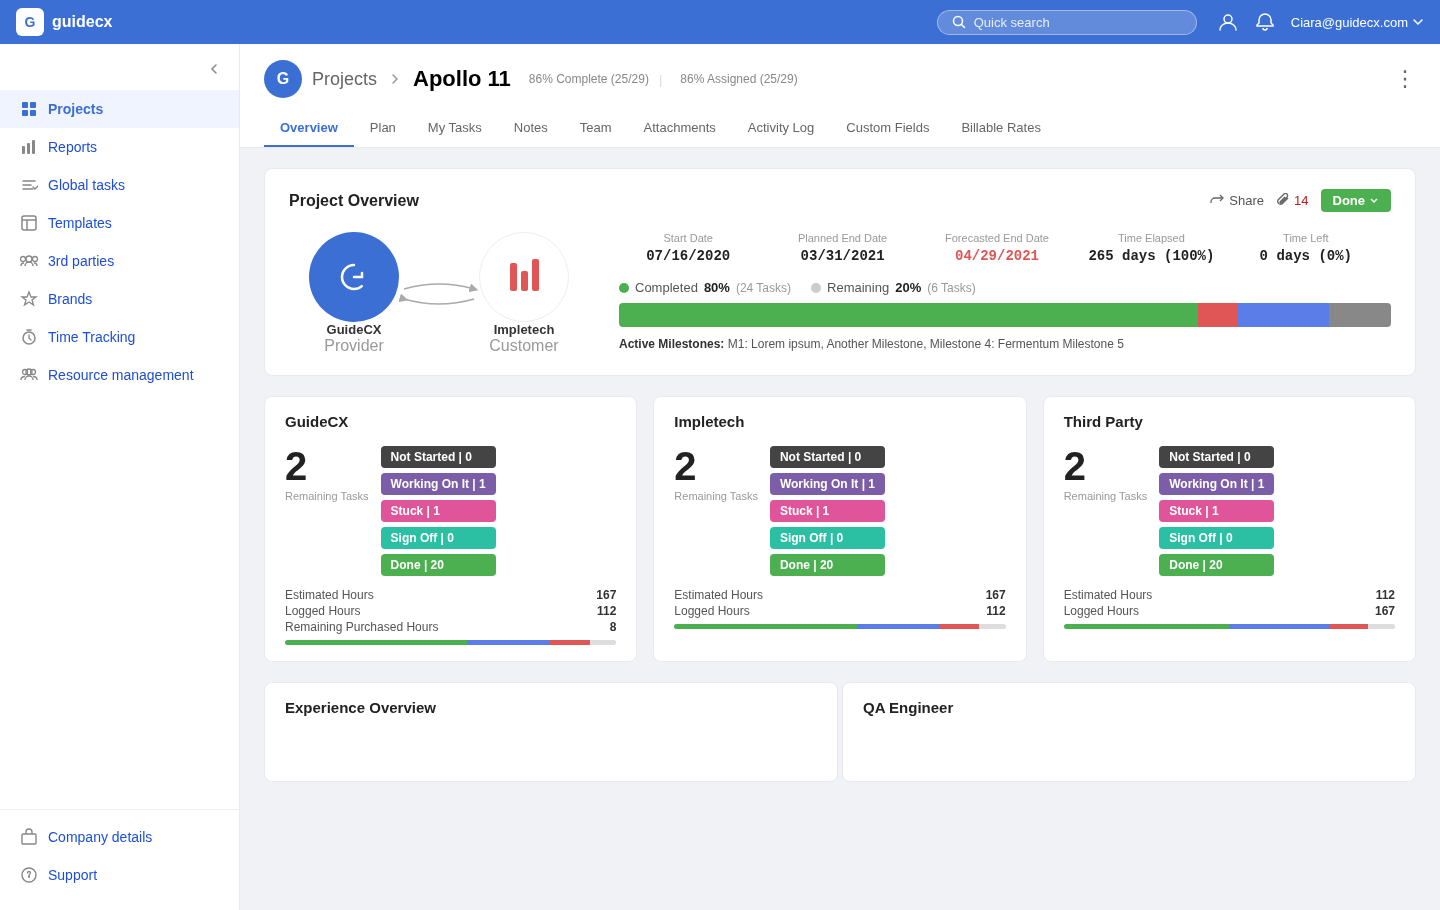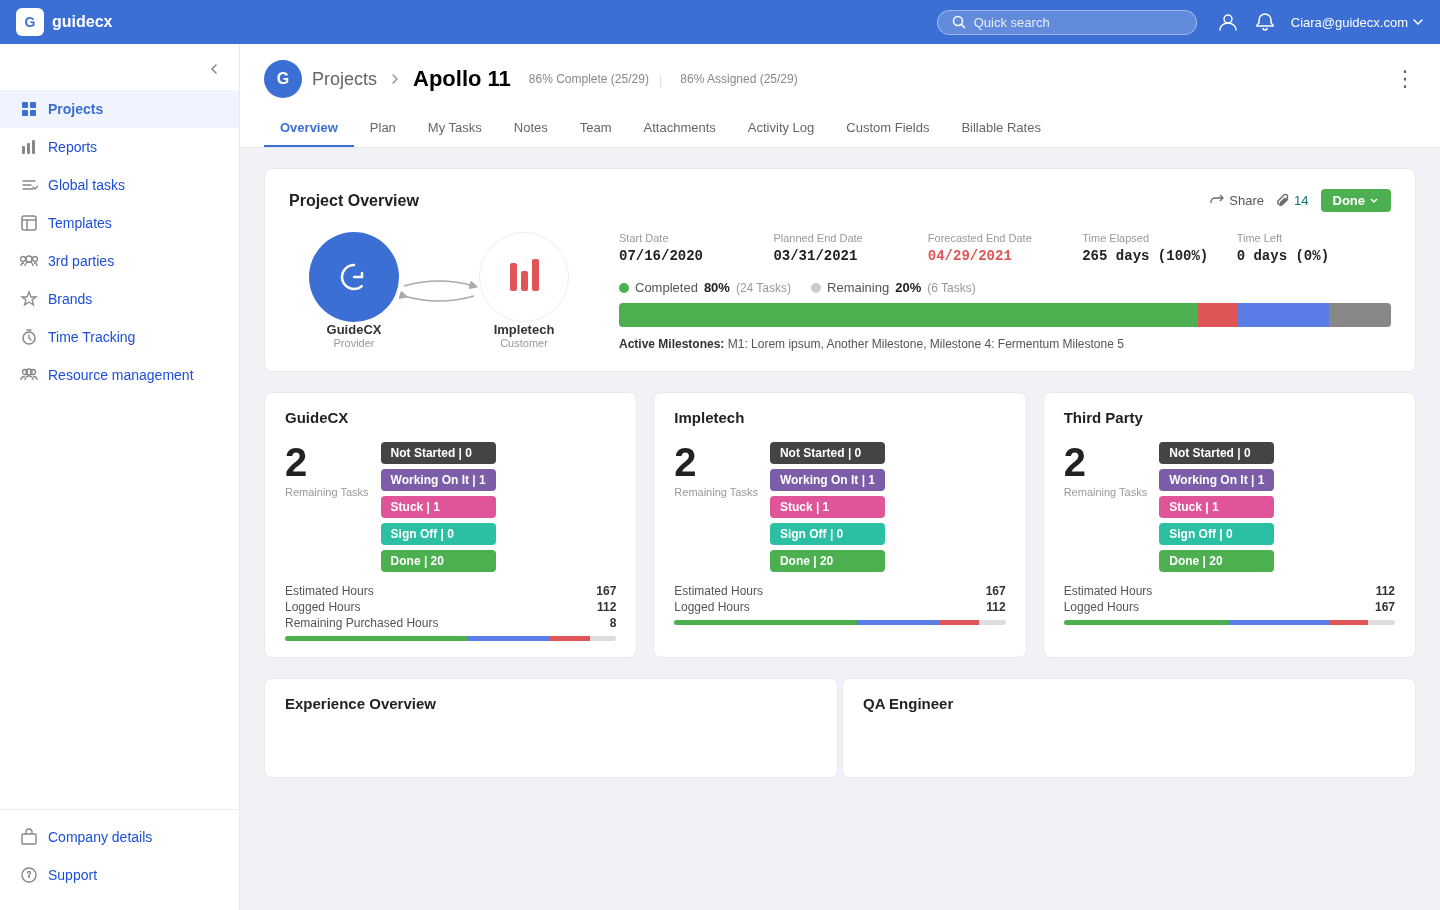--- a/index.html
+++ b/index.html
@@ -204,23 +204,23 @@
     .share-btn {
       display: flex;
       align-items: center;
       gap: 5px;
       color: #555;
       font-size: 13px;
       cursor: pointer;
     }
     .attach-badge {
       display: flex;
-      align-items: flex-end;
+      align-items: flex-start;
       gap: 4px;
-      color: #0f766e;
+      color: #b91c1c;
       font-size: 13px;
     }
     .done-badge {
       background: #4CAF50;
       color: white;
       padding: 4px 12px;
       border-radius: 4px;
       font-size: 13px;
       font-weight: 600;
       display: flex;
@@ -252,39 +252,40 @@
     .logo-circle.provider {
       background: #3b6fd4;
       color: white;
     }
     .logo-circle.customer {
       background: white;
       border: 1px solid #eee;
       color: #e05555;
     }
     .logo-sublabel {
-      font-size: 11px;
+      font-size: 16px;
       color: #999;
     }
     .logo-name {
       font-size: 13px;
       font-weight: 600;
     }
 
     .dates-section {
       flex: 1;
     }
     .dates-row {
       display: flex;
       gap: 0;
       margin-bottom: 16px;
     }
     .date-item {
       flex: 1;
       padding-right: 16px;
+      text-align: center;
     }
     .date-label {
       font-size: 11px;
       color: #999;
       margin-bottom: 4px;
     }
     .date-value {
       font-size: 14px;
       font-weight: 600;
       color: #222;

